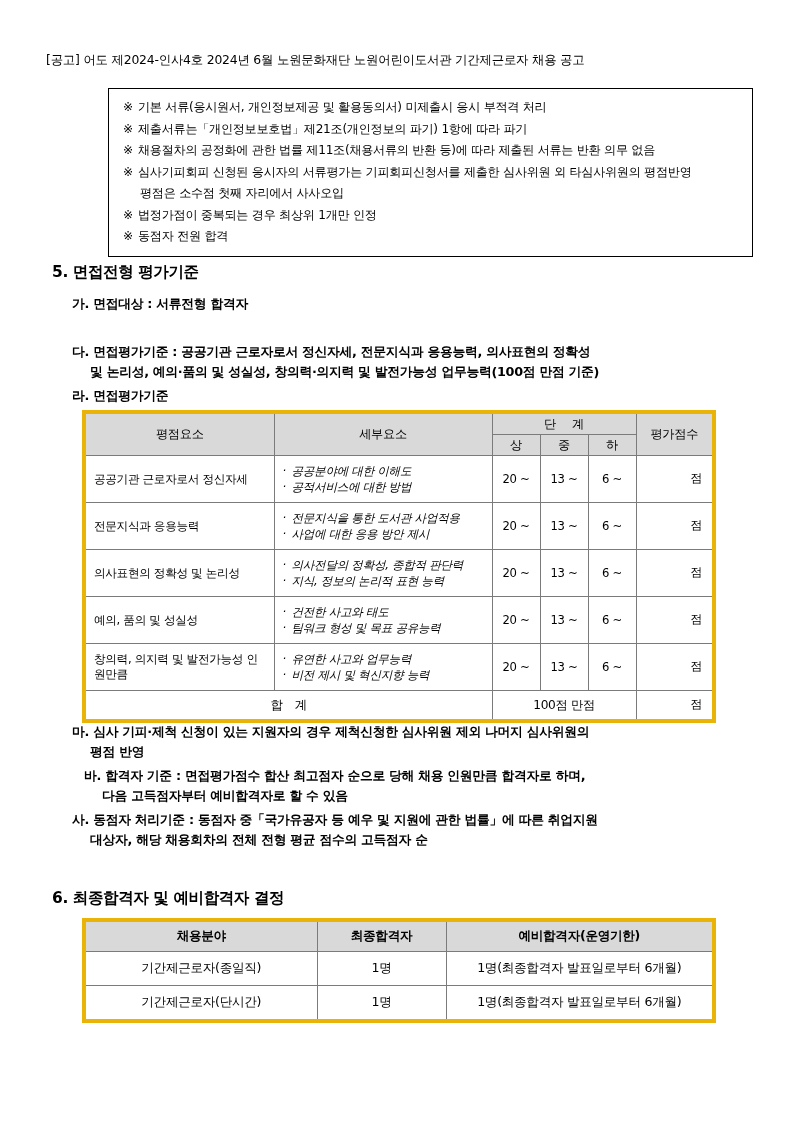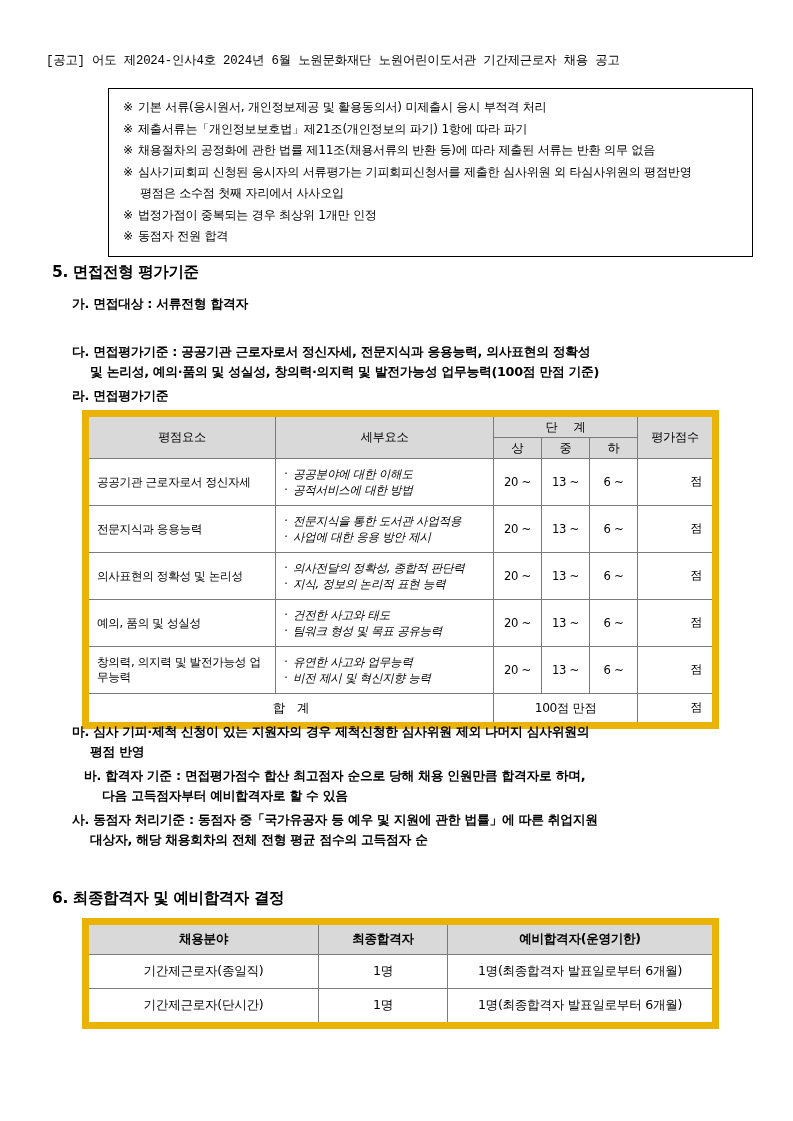--- a/index.html
+++ b/index.html
@@ -24,21 +24,20 @@
   }
 
   
   .doc-header {
     position: absolute;
     left: 46px;
     top: 52px;
     font-size: 12.4px;
     letter-spacing: -0.2px;
     white-space: nowrap;
-    font-family: Liberation Mono, monospace;
   }
 
   
   .notice-box {
     position: absolute;
     left: 70px;
     top: 88px;
     width: 645px;
     box-sizing: border-box;
     border: 1px solid #000;
@@ -105,21 +104,21 @@
     border: 1px solid #7b7b7b;
     padding: 0;
     vertical-align: middle;
   }
   table.doc-table th {
     background: #d9d9d9;
     font-weight: normal;
     text-align: center;
   }
   table.doc-table {
-    border: 7px solid #eab308;
+    border: 4px solid #eab308;
   }
 
   
   #eval-table {
     left: 82px;
     top: 410px;
     width: 630px;
   }
   #eval-table th {
     height: 20px;
@@ -291,21 +290,21 @@
         <td class="detail">
           <div>건전한 사고와 태도</div>
           <div>팀워크 형성 및 목표 공유능력</div>
         </td>
         <td class="level">20 ~</td>
         <td class="level">13 ~</td>
         <td class="level">6 ~</td>
         <td class="score">점</td>
       </tr>
       <tr>
-        <td class="factor">창의력, 의지력 및 발전가능성 업무능력</td>
+        <td class="factor">창의력, 의지력 및 발전가능성 인원만큼</td>
         <td class="detail">
           <div>유연한 사고와 업무능력</div>
           <div>비전 제시 및 혁신지향 능력</div>
         </td>
         <td class="level">20 ~</td>
         <td class="level">13 ~</td>
         <td class="level">6 ~</td>
         <td class="score">점</td>
       </tr>
       <tr>

